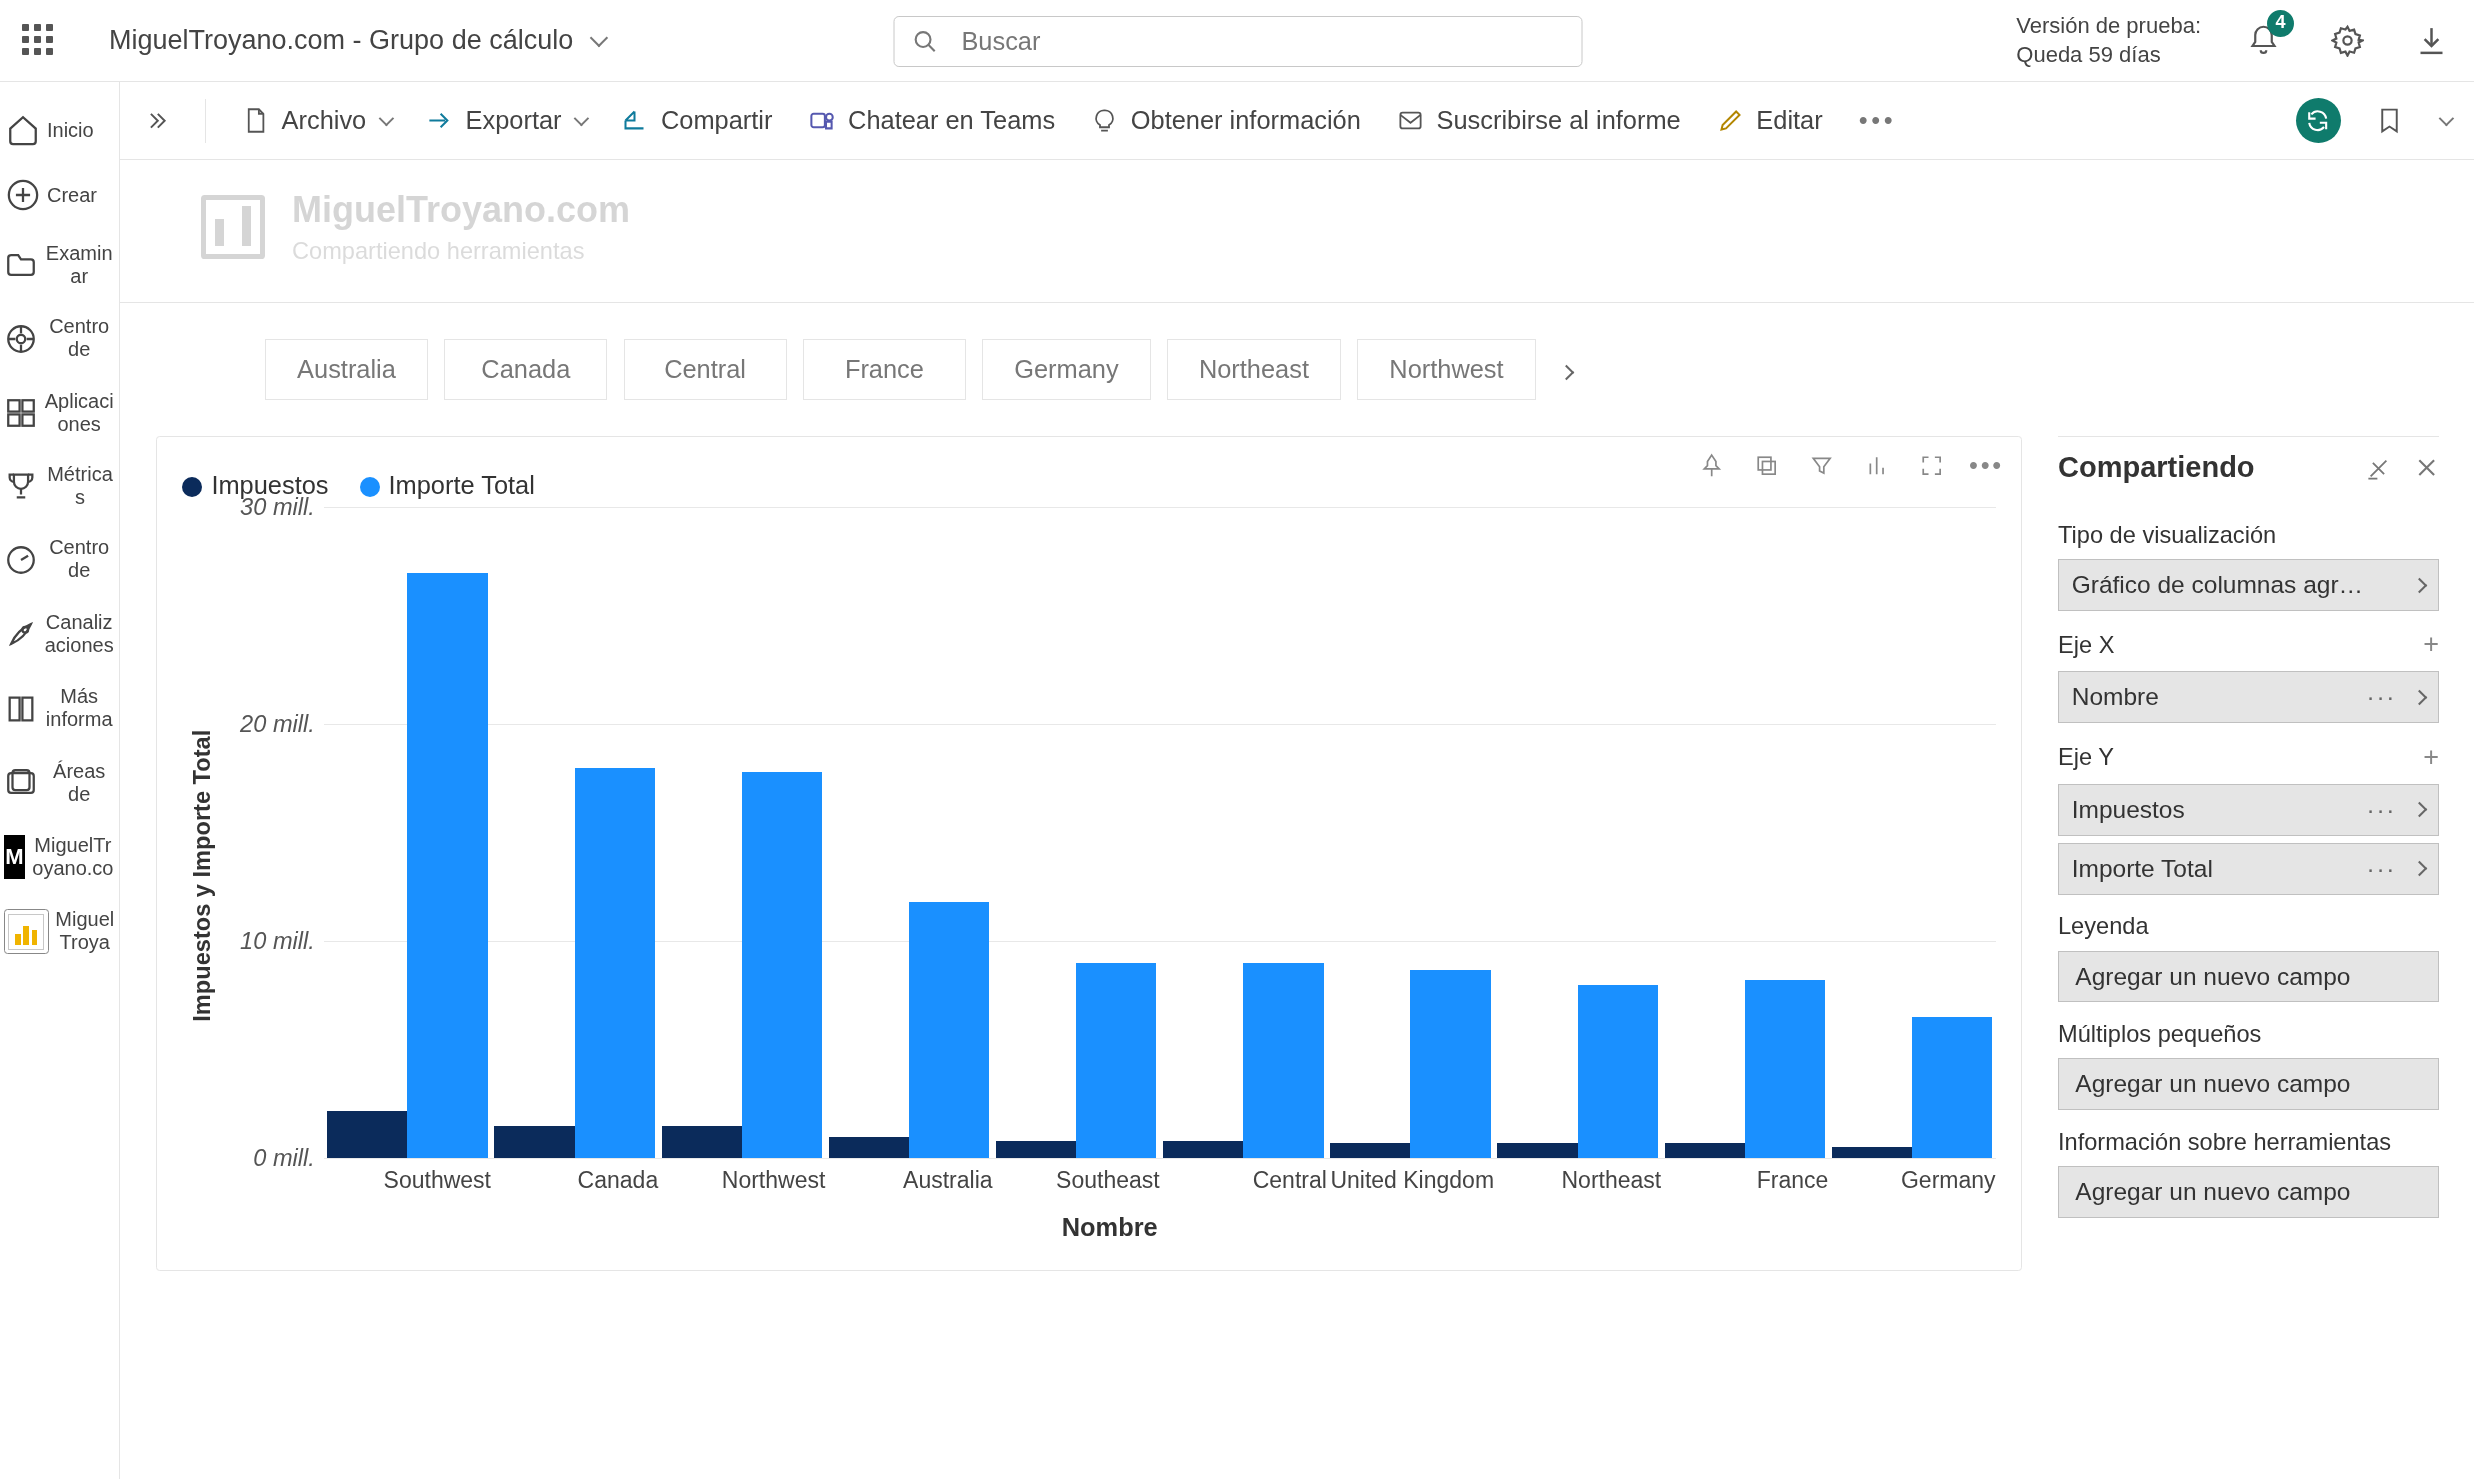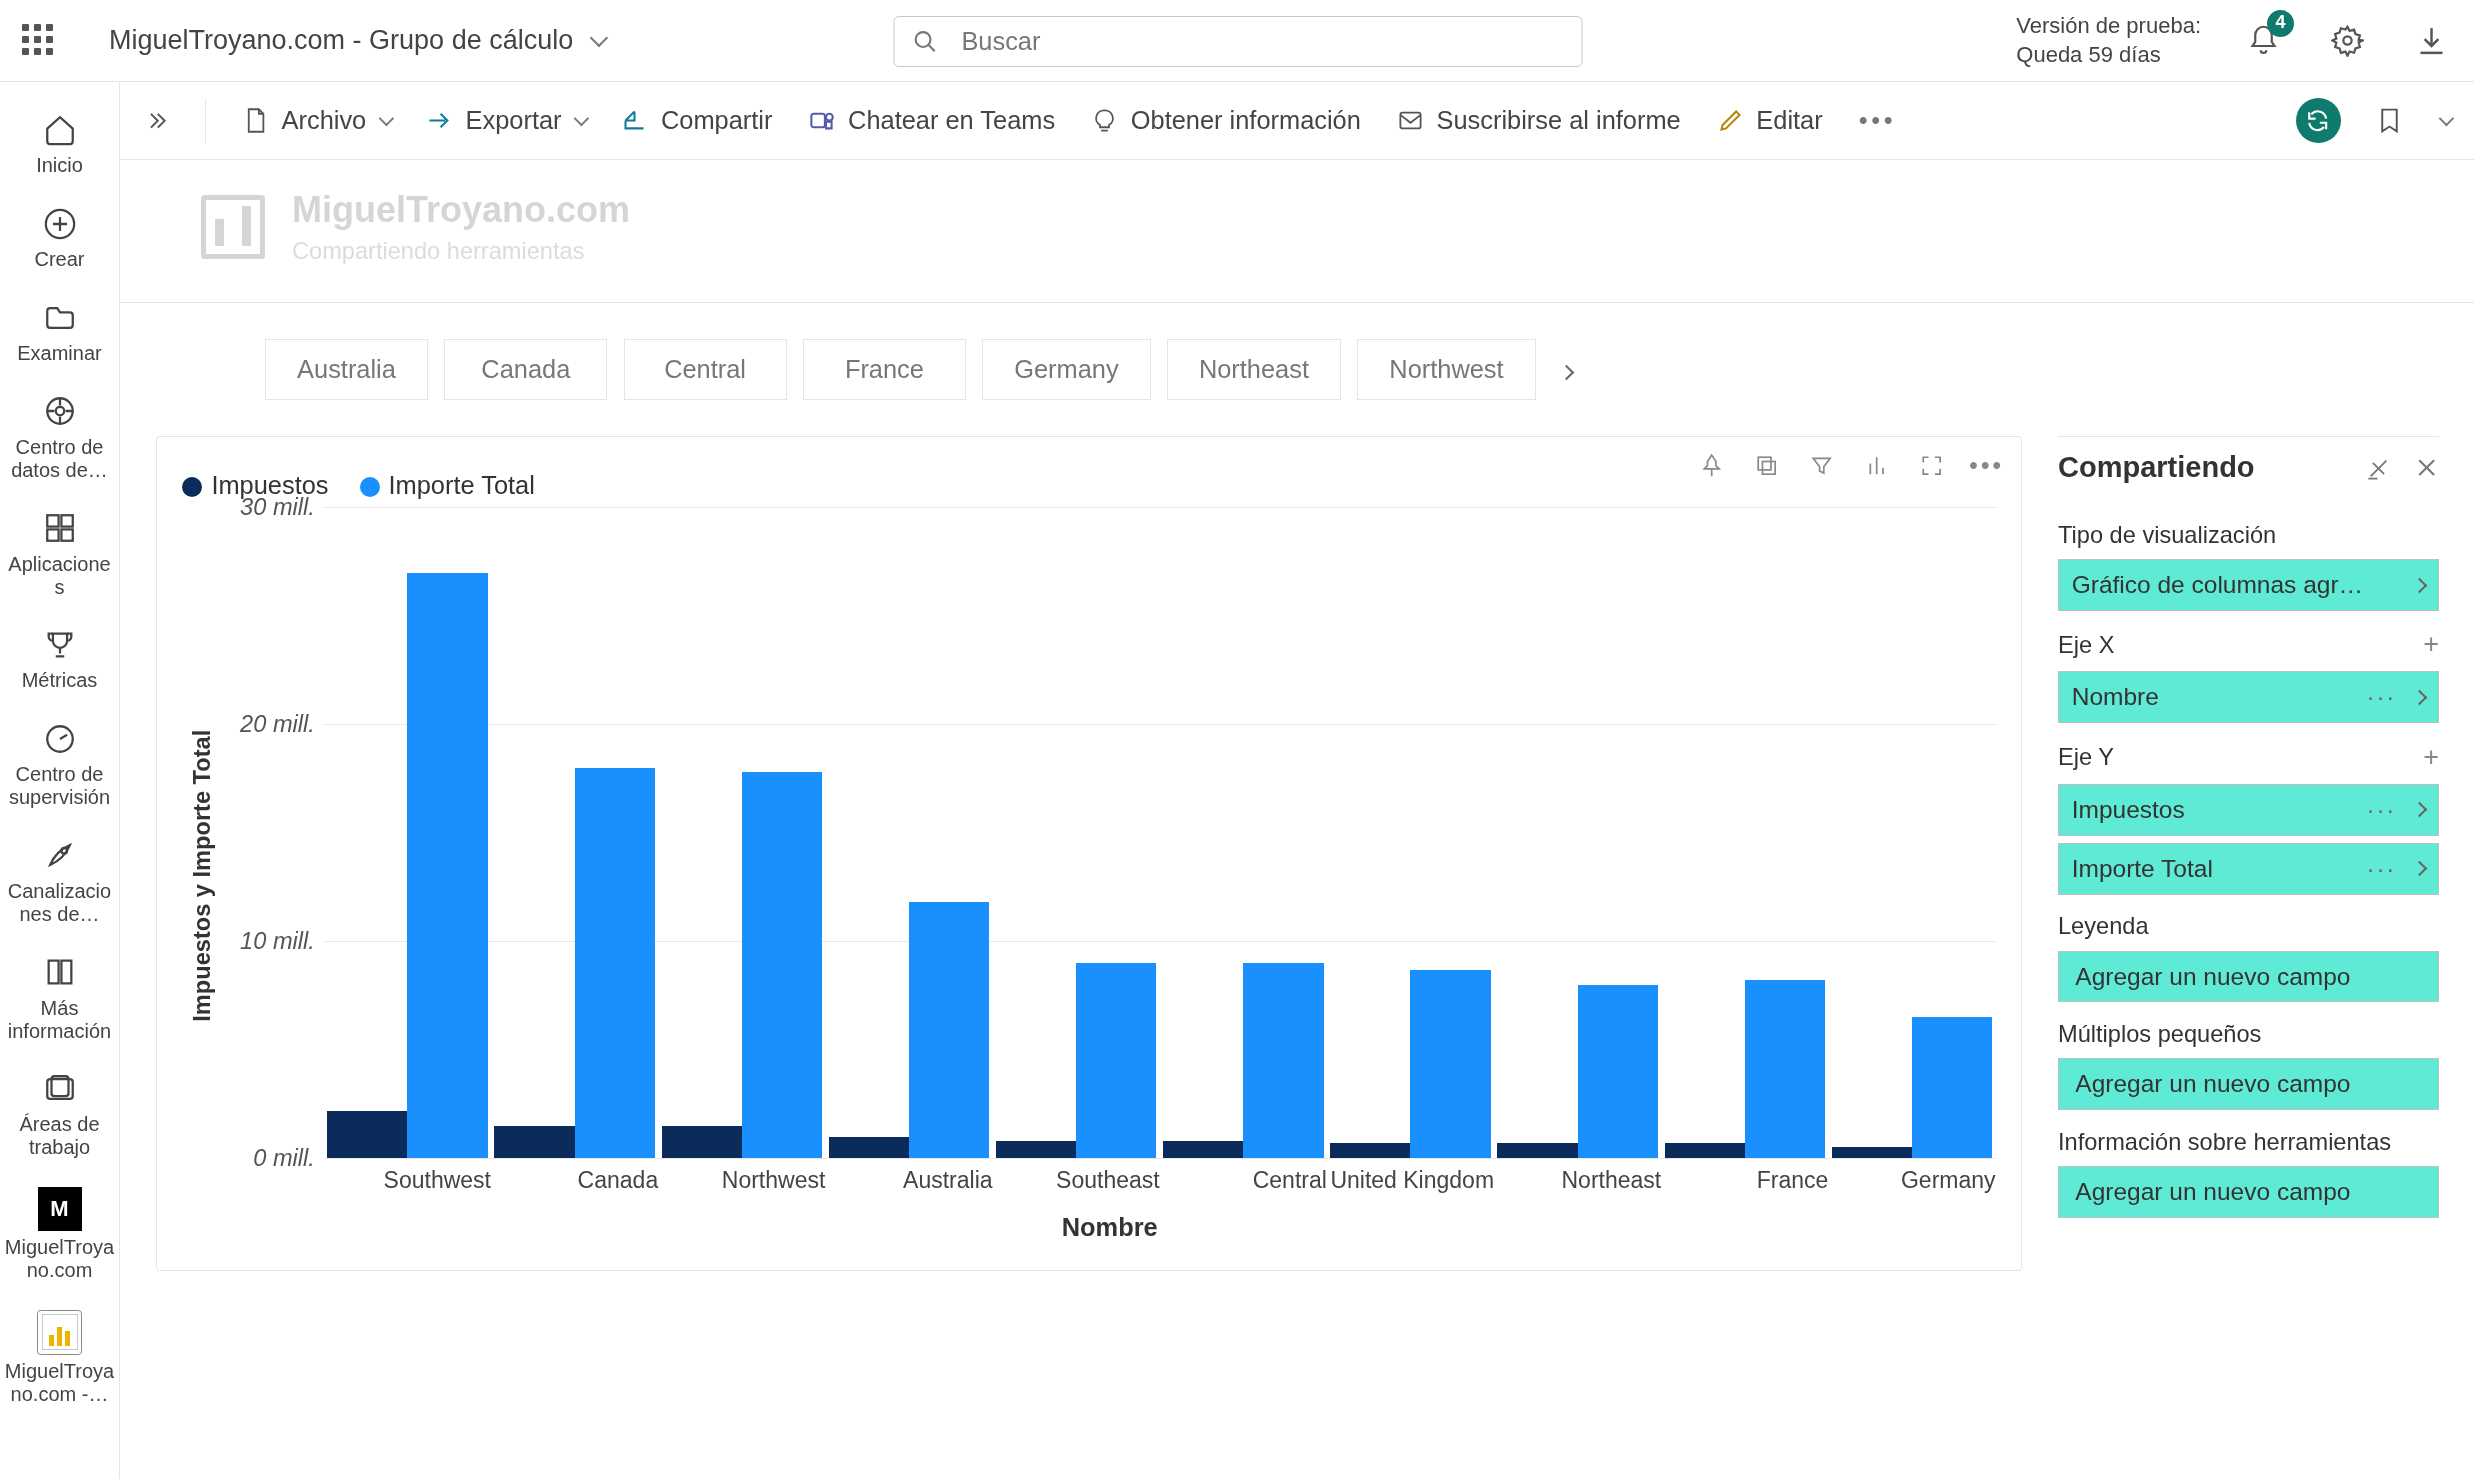--- a/index.html
+++ b/index.html
@@ -27,21 +27,21 @@
   .search{margin-left:auto;margin-right:auto;position:absolute;left:50%;transform:translateX(-50%);top:16.3px;width:689px;height:51px;border:0.9px solid var(--border-dark);border-radius:5.4px;display:flex;align-items:center;padding:0 18px;gap:24px;color:#777;}
   .search svg{flex:none;}
   .top-right{margin-left:auto;display:flex;align-items:center;gap:40px;}
   .trial{font-size:22px;color:#444;line-height:1.3;margin-left:48px;}
   .bell-wrap{position:relative;}
   .badge{position:absolute;top:-9px;right:-9px;background:#0f7b6c;color:#fff;font-size:18px;border-radius:906px;min-width:27px;height:27px;display:flex;align-items:center;justify-content:center;padding:0 5.4px;font-weight:600;}
   .icon-btn{width:44px;height:44px;display:flex;align-items:center;justify-content:center;cursor:pointer;color:#555;}
 
   
   .sidebar{position:absolute;top:var(--topbar-h);left:0;bottom:0;width:var(--sidebar-w);border-right:0.9px solid var(--border);display:flex;flex-direction:column;align-items:center;padding:18px 0;gap:5.4px;overflow:hidden;}
-  .nav-item{display:flex;flex-direction:column;align-items:center;gap:5.4px;width:100%;padding:11px 3.6px;cursor:pointer;color:#444;}
+  .nav-item{display:flex;align-items:center;gap:5.4px;width:100%;padding:11px 3.6px;cursor:pointer;color:#444;}
   .nav-item .lbl{font-size:20px;text-align:center;line-height:1.15;word-break:break-word;max-height:47px;overflow:hidden;}
   .nav-icon{width:38px;height:38px;display:flex;align-items:center;justify-content:center;}
   .ws-icon{width:44px;height:44px;background:#000;display:flex;align-items:center;justify-content:center;color:#fff;font-weight:600;font-size:22px;}
   .ws-active{border:0.9px solid #888;border-radius:3.6px;padding:3.6px;}
   .ws-chart{width:36px;height:36px;background:#fff;border:0.9px solid #c8c8c8;display:flex;align-items:flex-end;justify-content:center;gap:2.7px;padding:3.6px;}
   .ws-chart i{width:5.4px;background:#f0b400;}
 
   
   .ribbon{position:absolute;top:var(--topbar-h);left:var(--sidebar-w);right:0;height:var(--ribbon-h);border-bottom:0.9px solid var(--border);display:flex;align-items:center;padding:0 25.4px;gap:36px;color:#444;font-size:25.4px;}
   .ribbon .cmd{display:flex;align-items:center;gap:12.7px;cursor:pointer;}
@@ -86,21 +86,21 @@
   .xaxis .xt{flex:1;text-align:right;font-size:23px;color:#444;line-height:1.2;}
   .xlabel{text-align:center;font-weight:600;font-size:25.4px;margin-top:16.3px;color:#333;}
 
   
   .pane{width:381px;border-top:0.9px solid var(--border);padding:5.4px 0 0;}
   .pane-header{display:flex;align-items:center;justify-content:space-between;padding:7.3px 0 16.3px;}
   .pane-header h3{margin:0;font-size:29px;font-weight:600;}
   .pane-icons{display:flex;gap:22px;color:#777;}
   .field-label{font-size:23.6px;margin:16.3px 0 9px;display:flex;align-items:center;justify-content:space-between;}
   .field-label .plus{color:#888;font-size:27px;cursor:pointer;}
-  .field-box{border:0.9px solid #c0c0c0;display:flex;align-items:center;justify-content:space-between;padding:9px 12.7px;font-size:24.5px;cursor:pointer;background:#5eead4;}
+  .field-box{border:0.9px solid #c0c0c0;display:flex;align-items:center;justify-content:space-between;padding:9px 12.7px;font-size:24.5px;cursor:pointer;background:#e5e5e5;}
   .field-box + .field-box{margin-top:7.3px;}
   .field-box .end{display:flex;align-items:center;gap:18px;color:#666;}
   .chev-right{display:inline-block;border:solid #666;border-width:0 2.7px 2.7px 0;padding:4.5px;transform:rotate(-45deg);}
   .dots{letter-spacing:1.8px;}
   .indent{padding-left:16.3px;}
 
   svg{display:block;}
 </style>
 </head>
 <body>

